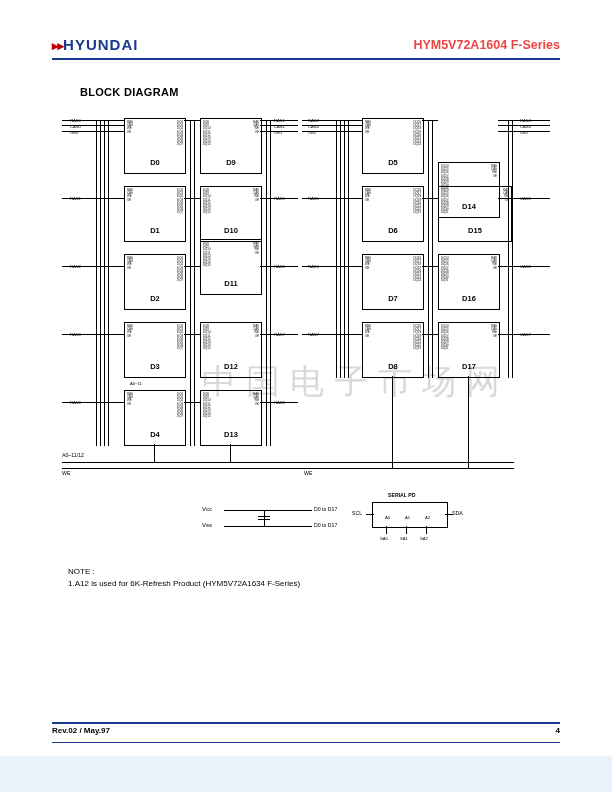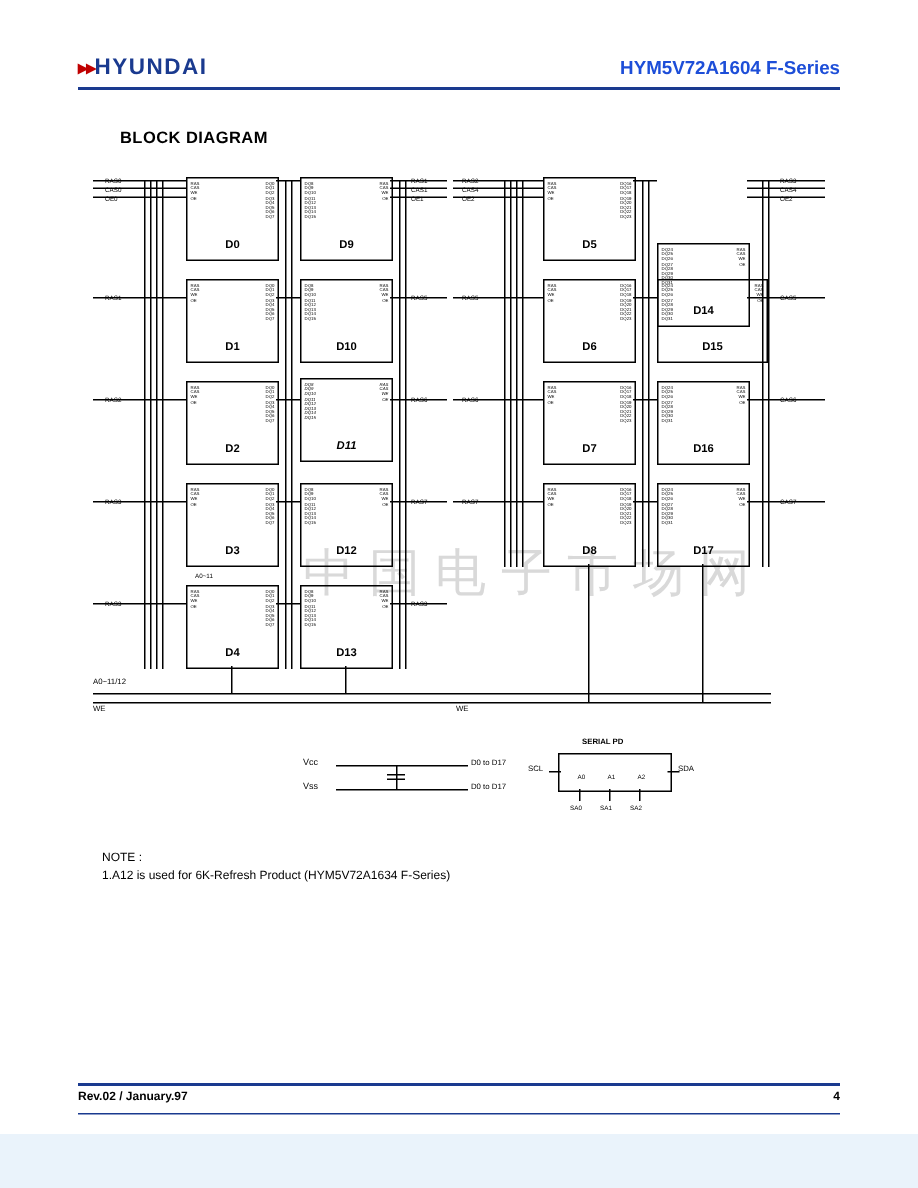--- a/index.html
+++ b/index.html
@@ -15,21 +15,21 @@
   
   .hdr-logo{
     position:absolute;left:52px;top:36px;
     font-family:"Liberation Sans",sans-serif;
     font-weight:bold;font-size:15px;color:#1a3a8f;
     letter-spacing:1px;
   }
   .hdr-logo .mark{color:#c00000;font-size:13px;letter-spacing:-1px;}
   .hdr-title{
     position:absolute;right:52px;top:38px;
-    font-weight:bold;font-size:12.5px;color:#1d4ed8;
+    font-weight:bold;font-size:12.5px;color:#ef4444;
     text-align:right;white-space:nowrap;
   }
   .hdr-rule{
     position:absolute;left:52px;top:58px;width:508px;height:2px;background:#1a3a8f;
   }
 
   
   .sec-title{
     position:absolute;left:80px;top:86px;
     font-weight:bold;font-size:11px;color:#000;letter-spacing:.3px;
@@ -242,21 +242,21 @@
           <div>DQ15</div>
         </div>
       <div class="pins">
           <div>RAS</div>
           <div>CAS</div>
           <div>WE</div>
           <div>OE</div>
         </div>
       <div class="cid">D10</div>
     </div>
-    <div class="chip" style="left:148px;top:148px;width:60px;height:54px;font-style:italic;">
+    <div class="chip" style="left:148px;top:135px;width:60px;height:54px;">
       <div class="pins-l">
           <div>DQ8</div>
           <div>DQ9</div>
           <div>DQ10</div>
           <div>DQ11</div>
           <div>DQ12</div>
           <div>DQ13</div>
           <div>DQ14</div>
           <div>DQ15</div>
         </div>
@@ -593,18 +593,18 @@
     <div class="lbl" style="left:368px;top:432px;">SA2</div>
 
   </div>
 
   <div class="note">
     <div>NOTE :</div>
     <div>1.A12 is used for 6K-Refresh Product (HYM5V72A1634 F-Series)</div>
   </div>
 
   <div class="foot-rule"></div>
-  <div class="foot-left">Rev.02 / January.97</div>
+  <div class="foot-left">Rev.02 / May.97</div>
   <div class="foot-right">4</div>
   <div class="foot-rule2"></div>
   <div class="band"></div>
 
 </div>
 
 </body></html>

